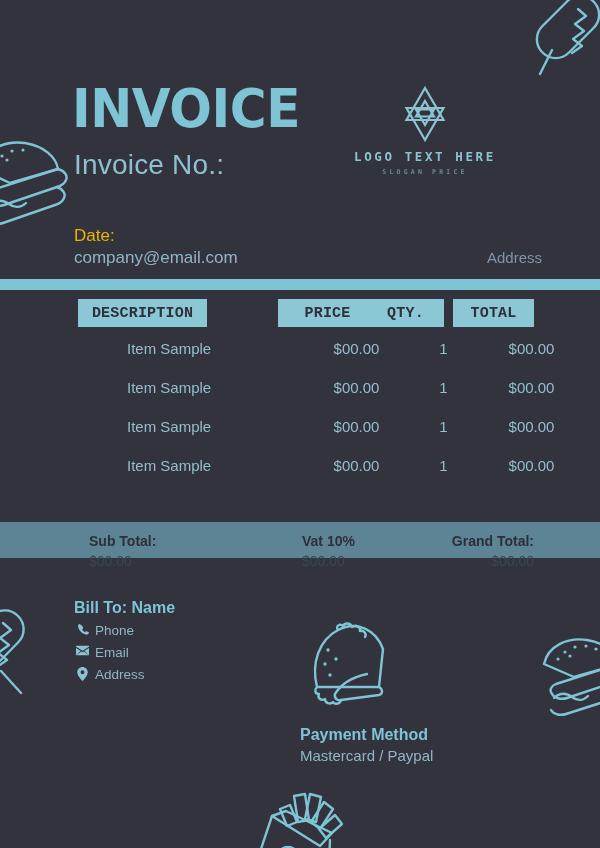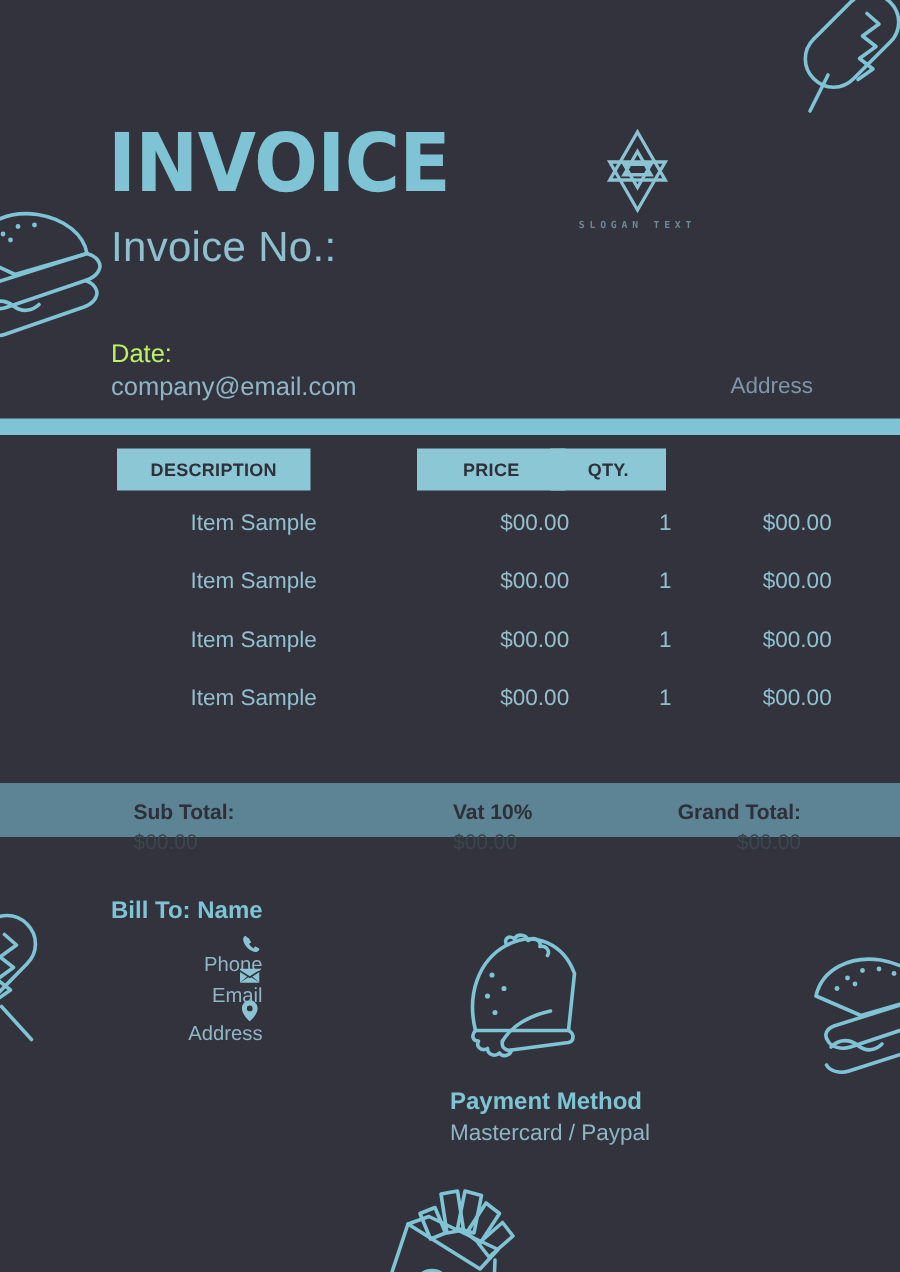--- a/index.html
+++ b/index.html
@@ -32,21 +32,21 @@
     color:#7fc4d4; line-height:1;
     font-family:"DejaVu Sans", sans-serif;
     transform:scaleX(0.93); transform-origin:left top;
   }
   .inv-no {
     position:absolute; left:74px; top:149px;
     font-size:28px; color:#8fc0d0; font-weight:400; letter-spacing:0.2px;
   }
   .date-lbl {
     position:absolute; left:74px; top:226px;
-    font-size:17px; color:#bef264; font-weight:300;
+    font-size:17px; color:#eab308; font-weight:300;
   }
   .email {
     position:absolute; left:74px; top:248px;
     font-size:17px; color:#8fb6c6; font-weight:300;
   }
   .address-top {
     position:absolute; left:487px; top:249px;
     font-size:15px; color:#7e97a8; font-weight:300;
   }
 
@@ -65,22 +65,22 @@
   }
 
   .divider { position:absolute; left:0; top:279px; width:600px; height:11px; background:#7fc4d4; }
 
   
   .tbl { position:absolute; left:0; top:290px; width:600px; }
   .thead { position:relative; height:50px; }
   .th {
     position:absolute; top:9px; height:28px;
     background:#8bc7d5; color:#2f3039;
-    font-size:12px; font-weight:bold; letter-spacing:0.2px;
-    display:flex; align-items:center; justify-content:center;
+    font-size:15px; font-weight:bold; letter-spacing:0.2px;
+    display:flex; align-items:center; justify-content:center;font-family:Liberation Mono, monospace;
   }
   #th-desc  { left:78px;  width:129px; }
   #th-price { left:278px; width:99px;  }
   #th-qty   { left:367px; width:77px;  }
   #th-total { left:453px; width:81px;  }
 
   .row { position:relative; height:39px;margin-left:38px; }
   .cell { position:absolute; font-size:15px; color:#93bfce; font-weight:300; }
   .c-desc  { left:89px;  top:0; }
   .c-price { left:278px; top:0; width:81px; text-align:center; }
@@ -97,21 +97,21 @@
   #tot-sub-lbl   { left:89px; }
   #tot-sub-val   { left:89px; }
   #tot-vat-lbl   { left:302px; }
   #tot-vat-val   { left:302px; }
   #tot-grand-lbl { left:432px; width:102px; text-align:right; }
   #tot-grand-val { left:432px; width:102px; text-align:right; }
 
   
   .billto { position:absolute; left:74px; top:599px; }
   .billto-title { font-size:16px; font-weight:bold; color:#7fc4d4; }
-  .ct-row { display:flex; align-items:flex-end; margin-top:6px; height:16px;flex-direction:column; }
+  .ct-row { display:flex; align-items:flex-start; margin-top:6px; height:16px; }
   .ct-ico { width:17px; display:flex; align-items:center; justify-content:center; color:#8cc3d3; }
   .ct-lbl { font-size:13.5px; color:#8fb6c6; font-weight:300; margin-left:4px; }
 
   
   .pay { position:absolute; left:300px; top:726px; width:234px; text-align:left; }
   .pay-title { font-size:16px; font-weight:bold; color:#7fc4d4; }
   .pay-sub { margin-top:3px; font-size:15px; color:#8fb6c6; font-weight:300; }
 </style>
 </head>
 <body>
@@ -199,31 +199,33 @@
 
     <div class="logo-wrap">
       <div class="logo-mark">
         <svg width="52" height="56" viewBox="0 0 52 56" fill="none" stroke="#8cc3d3" stroke-width="2.2" stroke-linejoin="miter">
           <path d="M26 2 L44.5 34 L7.5 34 Z"></path>
           <path d="M26 54 L7.5 22 L44.5 22 Z"></path>
           <path d="M26 15 L35 30.5 L17 30.5 Z"></path>
           <path d="M26 39 L17 23.5 L35 23.5 Z"></path>
         </svg>
       </div>
-      <div class="logo-slogan">SLOGAN TEXT</div>
+      <div class="logo-text">LOGO TEXT HERE</div>
+      <div class="logo-slogan">SLOGAN PRICE</div>
     </div>
   </div>
 
   <div class="divider"></div>
 
   <div class="tbl">
     <div class="thead">
       <div class="th" id="th-desc">DESCRIPTION</div>
       <div class="th" id="th-price">PRICE</div>
       <div class="th" id="th-qty">QTY.</div>
+      <div class="th" id="th-total">TOTAL</div>
     </div>
 
     <div class="row">
       <div class="cell c-desc">Item Sample</div>
       <div class="cell c-price">$00.00</div>
       <div class="cell c-qty">1</div>
       <div class="cell c-total">$00.00</div>
     </div>
     <div class="row">
       <div class="cell c-desc">Item Sample</div>

